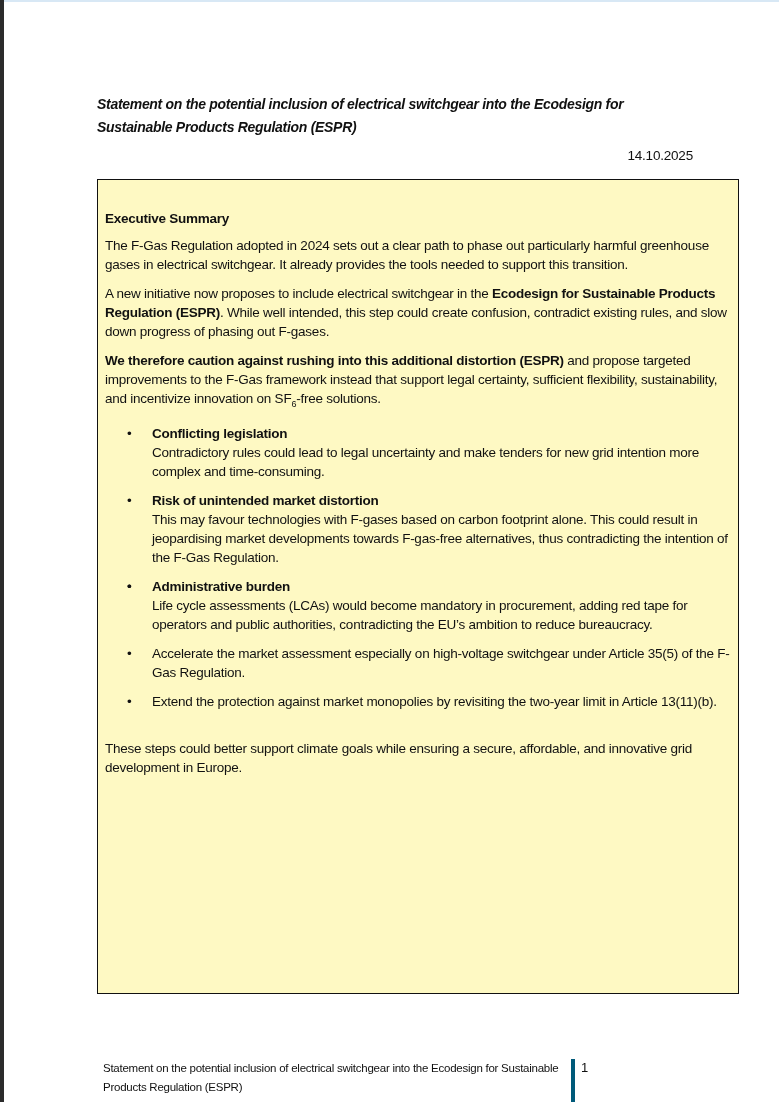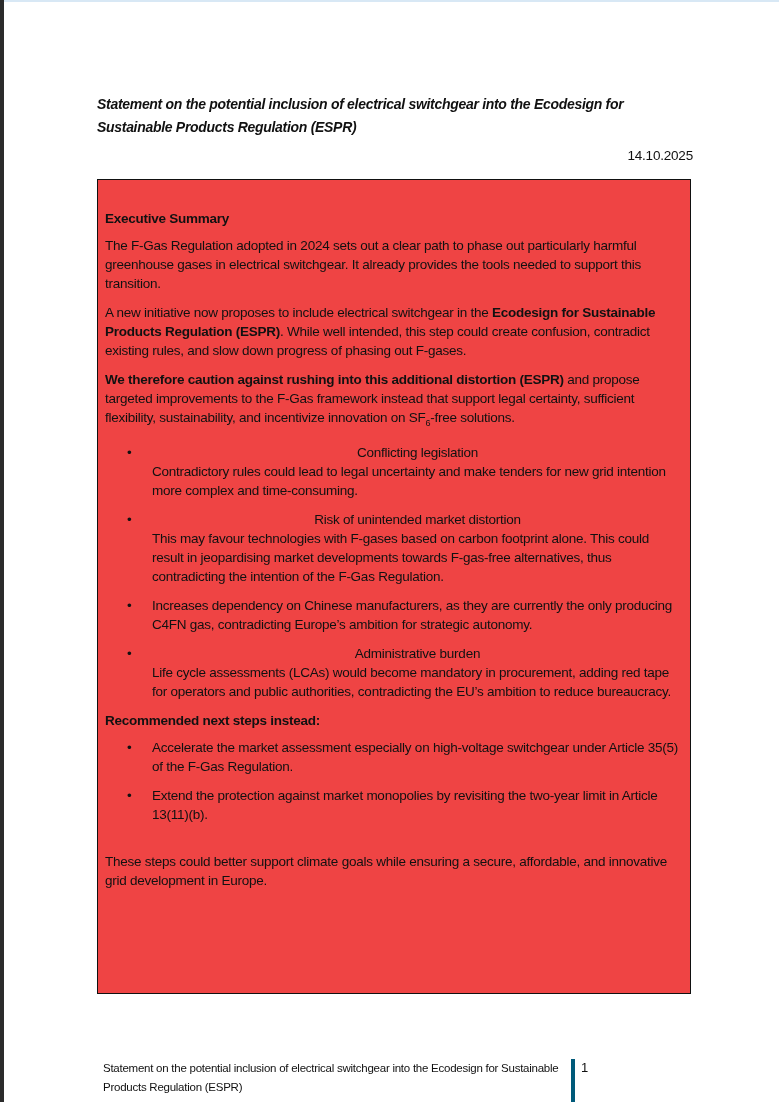--- a/index.html
+++ b/index.html
@@ -21,32 +21,32 @@
   .title {
     position: absolute; left: 97px; top: 93px; width: 600px;
     font-weight: bold; font-style: italic; font-size: 14px; line-height: 23px;
     letter-spacing: -0.3px;
   }
   .date {
     position: absolute; right: 86px; top: 148px;
     font-size: 13.5px; letter-spacing: -0.2px;
   }
   .box {
-    position: absolute; left: 97px; top: 179px; width: 594px; height: 815px;
-    background: #ef4444; border: 1px solid #111;
+    position: absolute; left: 97px; top: 179px; width: 642px; height: 815px;
+    background: #fef9c3; border: 1px solid #111;
     box-sizing: border-box;
     padding: 29px 7px 0 7px;
     font-size: 13.5px; line-height: 19px; letter-spacing: -0.25px;
   }
   .box p { margin: 0 0 10px 0; }
   .box h3 { margin: 0 0 8px 0; font-size: 13.5px; font-weight: bold; line-height: 19px; }
   .box ul { list-style: none; margin: 0 0 8px 0; padding: 0; }
   .box li { position: relative; padding-left: 47px; margin-bottom: 10px; }
   .box li .bullet { position: absolute; left: 22px; top: 0; }
-  .box li b { font-weight: normal; display: block; text-align: center; }
+  .box li b { font-weight: bold; display: block; }
   .spacer { height: 18px; }
   .footer-text {
     position: absolute; left: 103px; top: 1059px; width: 460px;
     font-size: 11.5px; line-height: 19px; letter-spacing: -0.25px;
   }
   .footer-bar {
     position: absolute; left: 571px; top: 1059px; width: 4px; height: 43px;
     background: #005a7a;
   }
   .page-num {
@@ -63,24 +63,23 @@
 <div class="date">14.10.2025</div>
 
 <div class="box">
   <h3>Executive Summary</h3>
   <p>The F-Gas Regulation adopted in 2024 sets out a clear path to phase out particularly harmful greenhouse gases in electrical switchgear. It already provides the tools needed to support this transition.</p>
   <p><span>A new initiative now proposes to include electrical switchgear in the </span><b>Ecodesign for Sustainable Products Regulation (ESPR)</b><span>. While well intended, this step could create confusion, contradict existing rules, and slow down progress of phasing out F-gases.</span></p>
   <p><b>We therefore caution against rushing into this additional distortion (ESPR)</b><span> and propose targeted improvements to the F-Gas framework instead that support legal certainty, sufficient flexibility, sustainability, and incentivize innovation on SF</span><sub style="font-size:9px">6</sub><span>-free solutions.</span></p>
   <ul>
     <li><span class="bullet">•</span><b>Conflicting legislation</b><span>Contradictory rules could lead to legal uncertainty and make tenders for new grid intention more complex and time-consuming.</span></li>
     <li><span class="bullet">•</span><b>Risk of unintended market distortion</b><span>This may favour technologies with F-gases based on carbon footprint alone. This could result in jeopardising market developments towards F-gas-free alternatives, thus contradicting the intention of the F-Gas Regulation.</span></li>
-    <li><span class="bullet">•</span><span>Increases dependency on Chinese manufacturers, as they are currently the only producing C4FN gas, contradicting Europe’s ambition for strategic autonomy.</span></li>
+    <li><span class="bullet">•</span></li>
     <li><span class="bullet">•</span><b>Administrative burden</b><span>Life cycle assessments (LCAs) would become mandatory in procurement, adding red tape for operators and public authorities, contradicting the EU’s ambition to reduce bureaucracy.</span></li>
   </ul>
-  <h3>Recommended next steps instead:</h3>
   <ul>
     <li><span class="bullet">•</span><span>Accelerate the market assessment especially on high-voltage switchgear under Article 35(5) of the F-Gas Regulation.</span></li>
     <li><span class="bullet">•</span><span>Extend the protection against market monopolies by revisiting the two-year limit in Article 13(11)(b).</span></li>
   </ul>
   <div class="spacer"></div>
   <p>These steps could better support climate goals while ensuring a secure, affordable, and innovative grid development in Europe.</p>
 </div>
 
 <div class="footer-text">Statement on the potential inclusion of electrical switchgear into the Ecodesign for Sustainable Products Regulation (ESPR)</div>
 <div class="footer-bar"></div>

